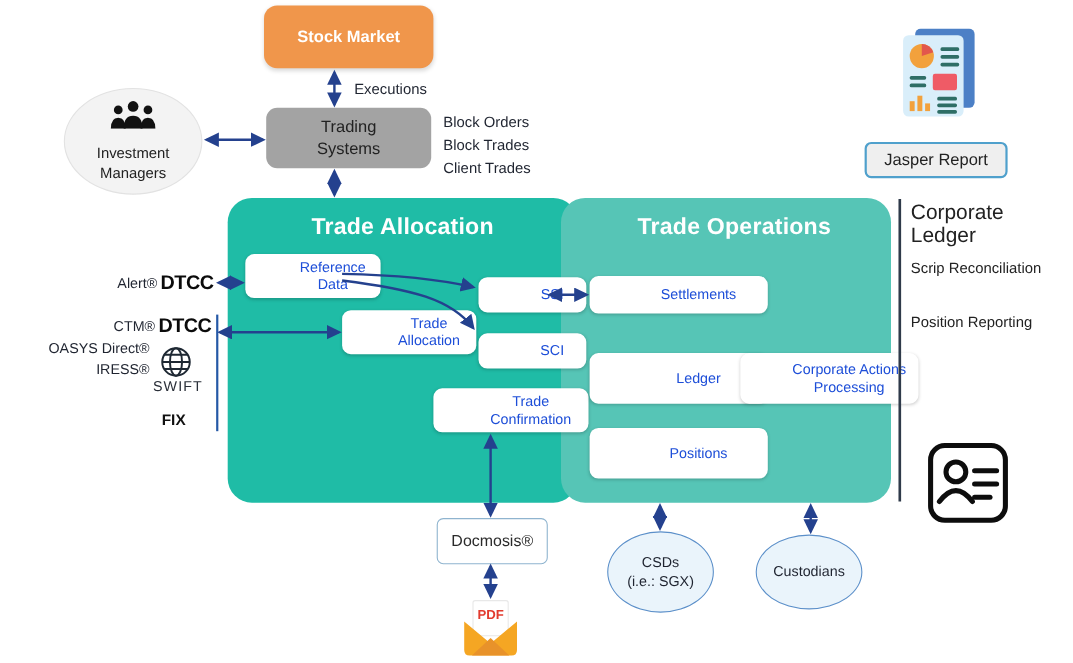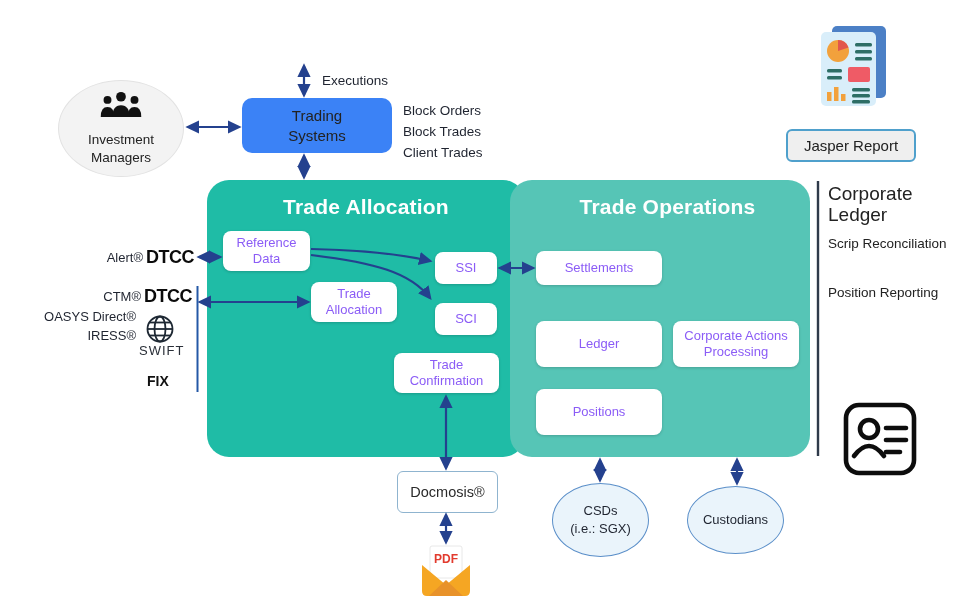--- a/index.html
+++ b/index.html
@@ -2,26 +2,26 @@
 <html><head>
 <meta charset="utf-8">
 <style>
   html,body{margin:0;padding:0;background:#fff;}
   #canvas{position:relative;width:975px;height:603px;background:#ffffff;overflow:hidden;
           font-family:"Liberation Sans",sans-serif;color:#222;}
   .abs{position:absolute;}
   .center{display:flex;align-items:center;justify-content:center;text-align:center;}
   .orange-node{background:#F0964B;border-radius:12px;color:#fff;font-size:15px;font-weight:600;
                box-shadow:0 2px 4px rgba(0,0,0,.15);}
-  .gray-node{background:#3b82f6;border-radius:10px;color:#222;font-size:15px;font-weight:500;line-height:20px;}
+  .gray-node{background:#a3a3a3;border-radius:10px;color:#222;font-size:15px;font-weight:500;line-height:20px;}
   .panel{border-radius:22px;}
   .panel-title{color:#fff;font-size:21px;font-weight:700;letter-spacing:.2px;text-align:center;}
   .wbox{background:#fff;border-radius:8px;box-shadow:0 1px 3px rgba(0,0,0,.18);
         display:flex;align-items:center;justify-content:center;text-align:center;
-        font-size:13px;line-height:16px;color:#8b5cf6;}
+        font-size:13px;line-height:16px;color:#1d4ed8;padding-left:36px;}
   .ellipse{border-radius:50%;}
   .im-ellipse{background:#F3F3F3;border:1px solid #E2E2E2;display:flex;flex-direction:column;
               align-items:center;justify-content:center;gap:14px;}
   .lbl{font-size:13.5px;color:#1F2430;line-height:21px;}
   .sys-row{display:flex;align-items:center;justify-content:flex-end;gap:3px;}
   .sys-prefix{font-size:13px;color:#1F2430;}
   .dtcc{font-size:18px;font-weight:800;letter-spacing:-.5px;color:#0b0b0b;}
   .small-sys{font-size:13px;color:#1F2430;text-align:right;}
   .jasper-btn{background:#EFEFEF;border:2px solid #4FA0CC;border-radius:6px;
               font-size:15px;color:#222;}
@@ -30,20 +30,23 @@
                 align-items:center;justify-content:center;font-size:13px;line-height:18px;color:#1F2430;}
   svg{display:block;}
   #connector-layer{position:absolute;left:0;top:0;z-index:6;pointer-events:none;}
   .z1{z-index:1}.z2{z-index:2}.z3{z-index:3}
 </style>
 </head>
 <body>
 
 <div id="canvas">
 
+  <div class="abs orange-node center" style="left:240px;top:5px;width:154px;height:57px;">
+    <span>Stock Market</span>
+  </div>
 
   <div class="abs lbl" style="left:322px;top:70px;">Executions</div>
 
   <div class="abs gray-node center" style="left:242px;top:98px;width:150px;height:55px;">
     <span style="width:80px;">Trading Systems</span>
   </div>
 
   <div class="abs" style="left:403px;top:100px;">
     <div class="lbl">Block Orders</div>
     <div class="lbl">Block Trades</div>

